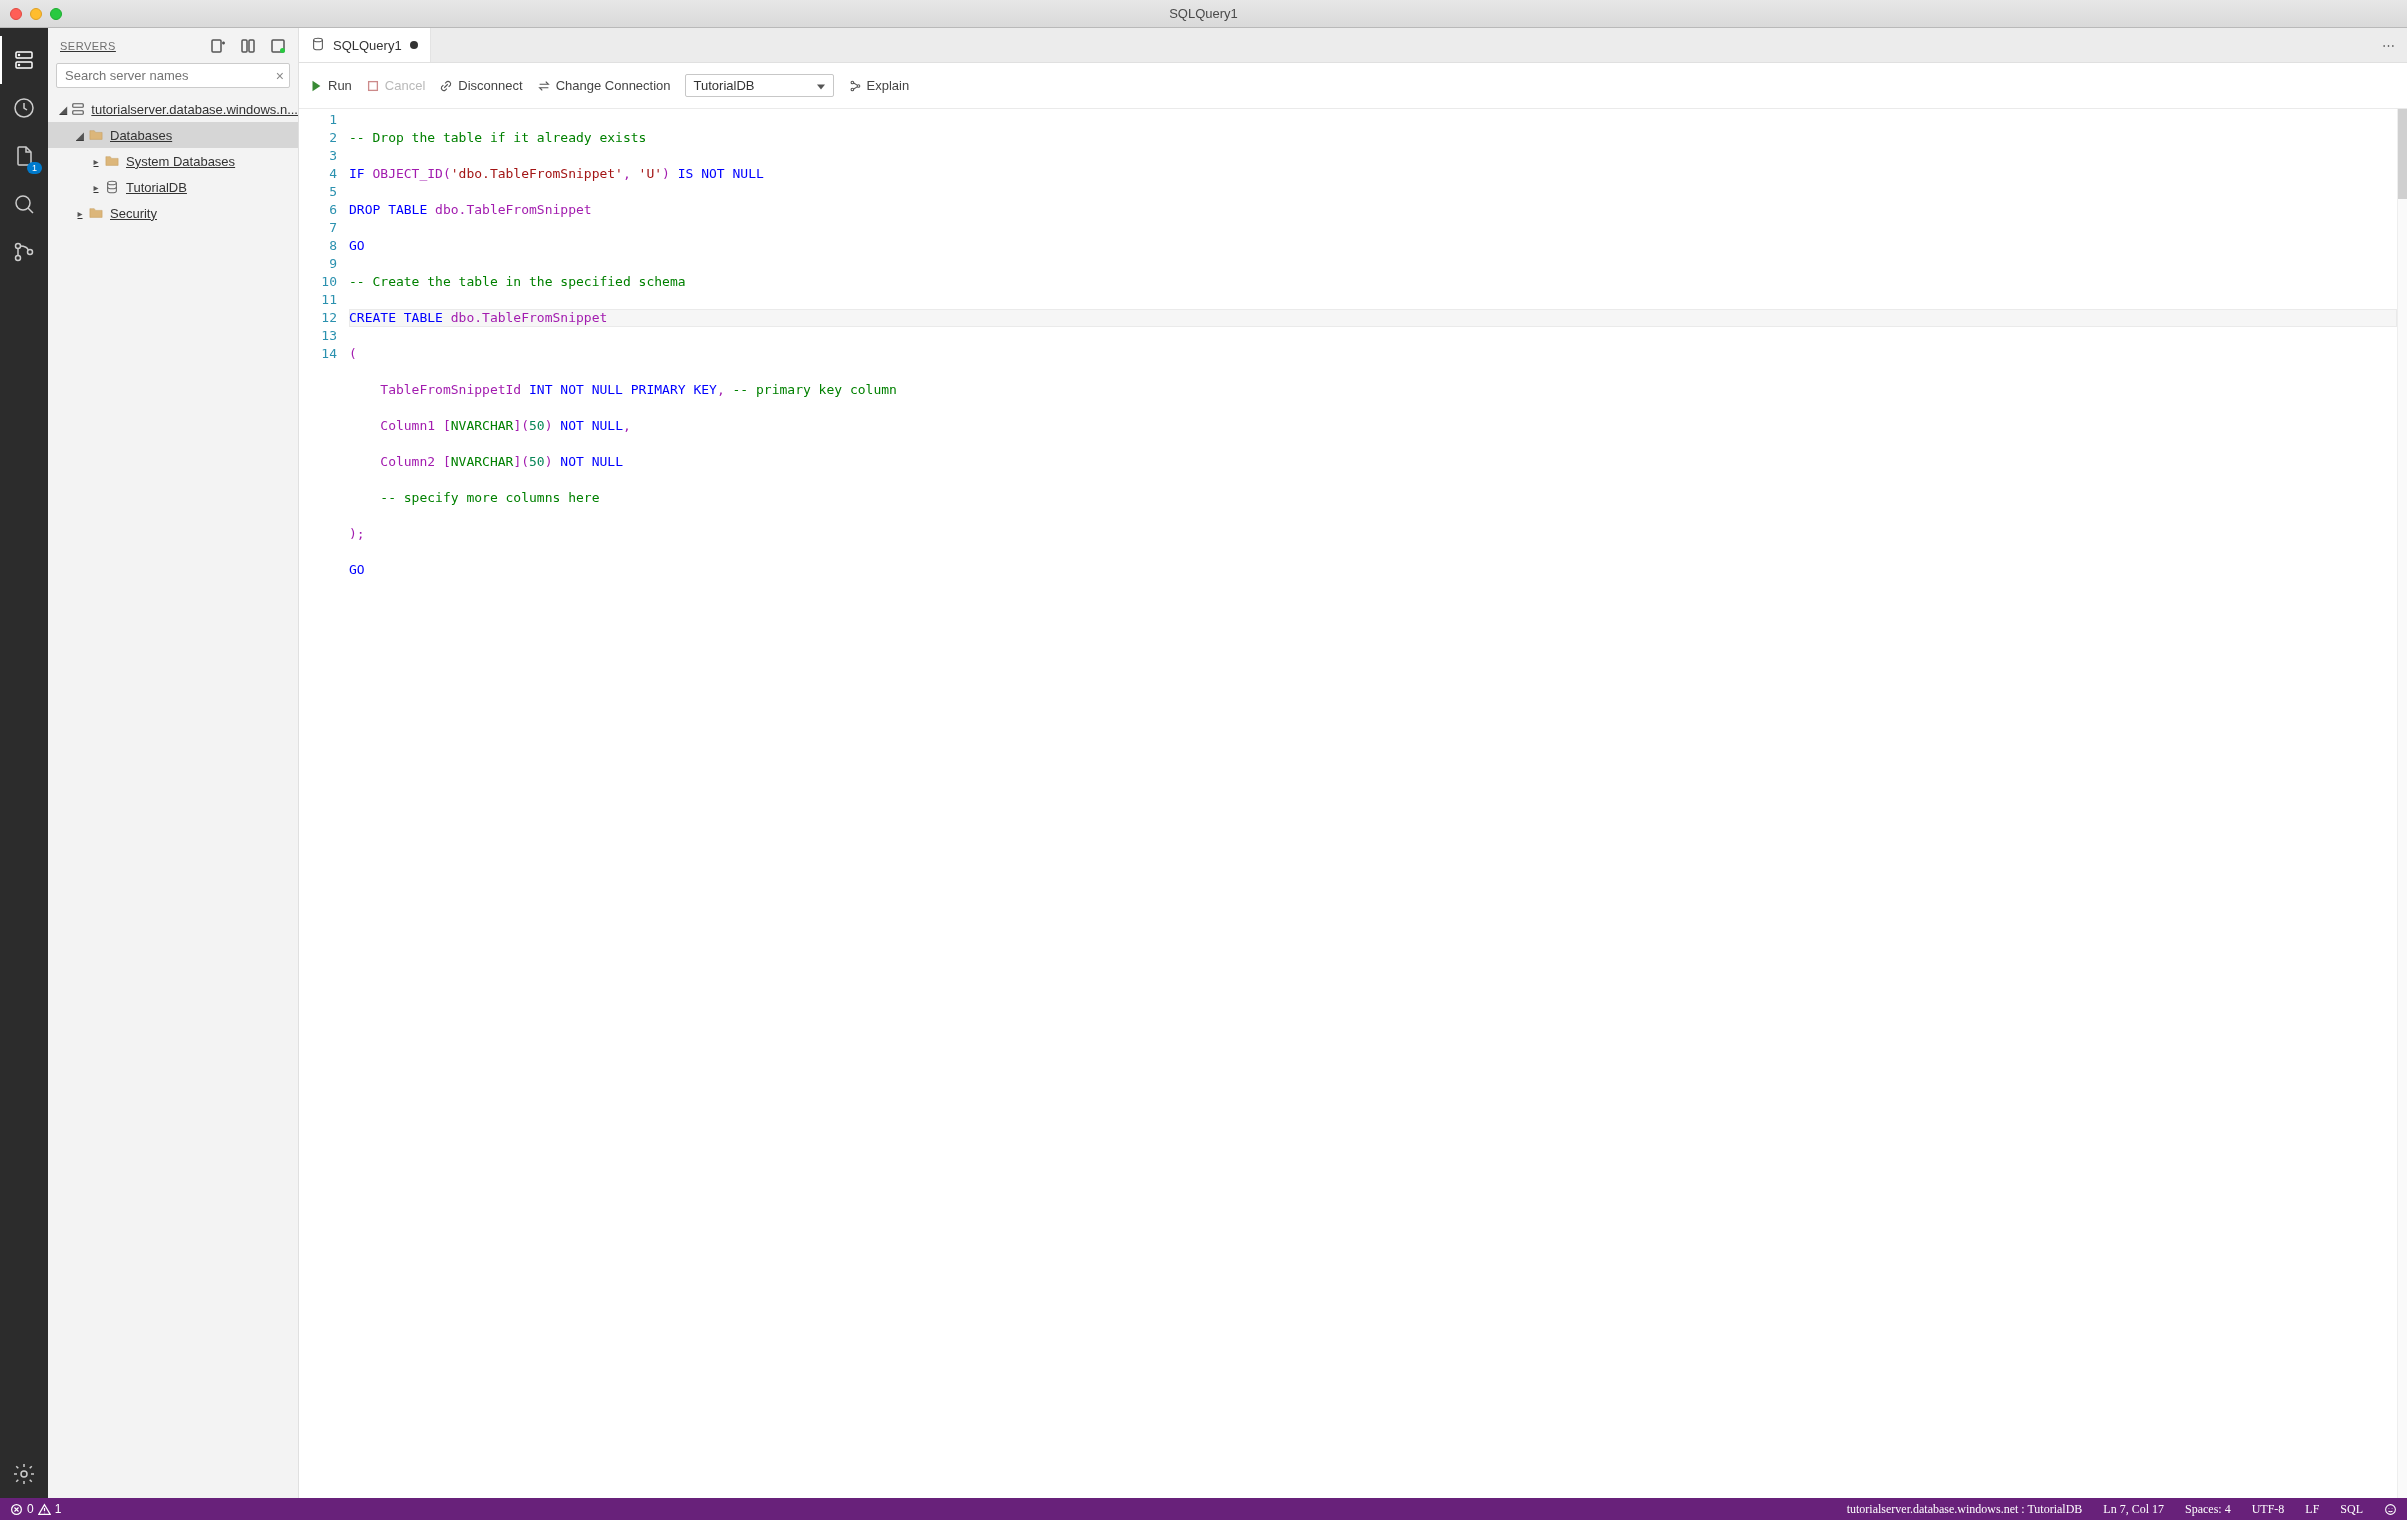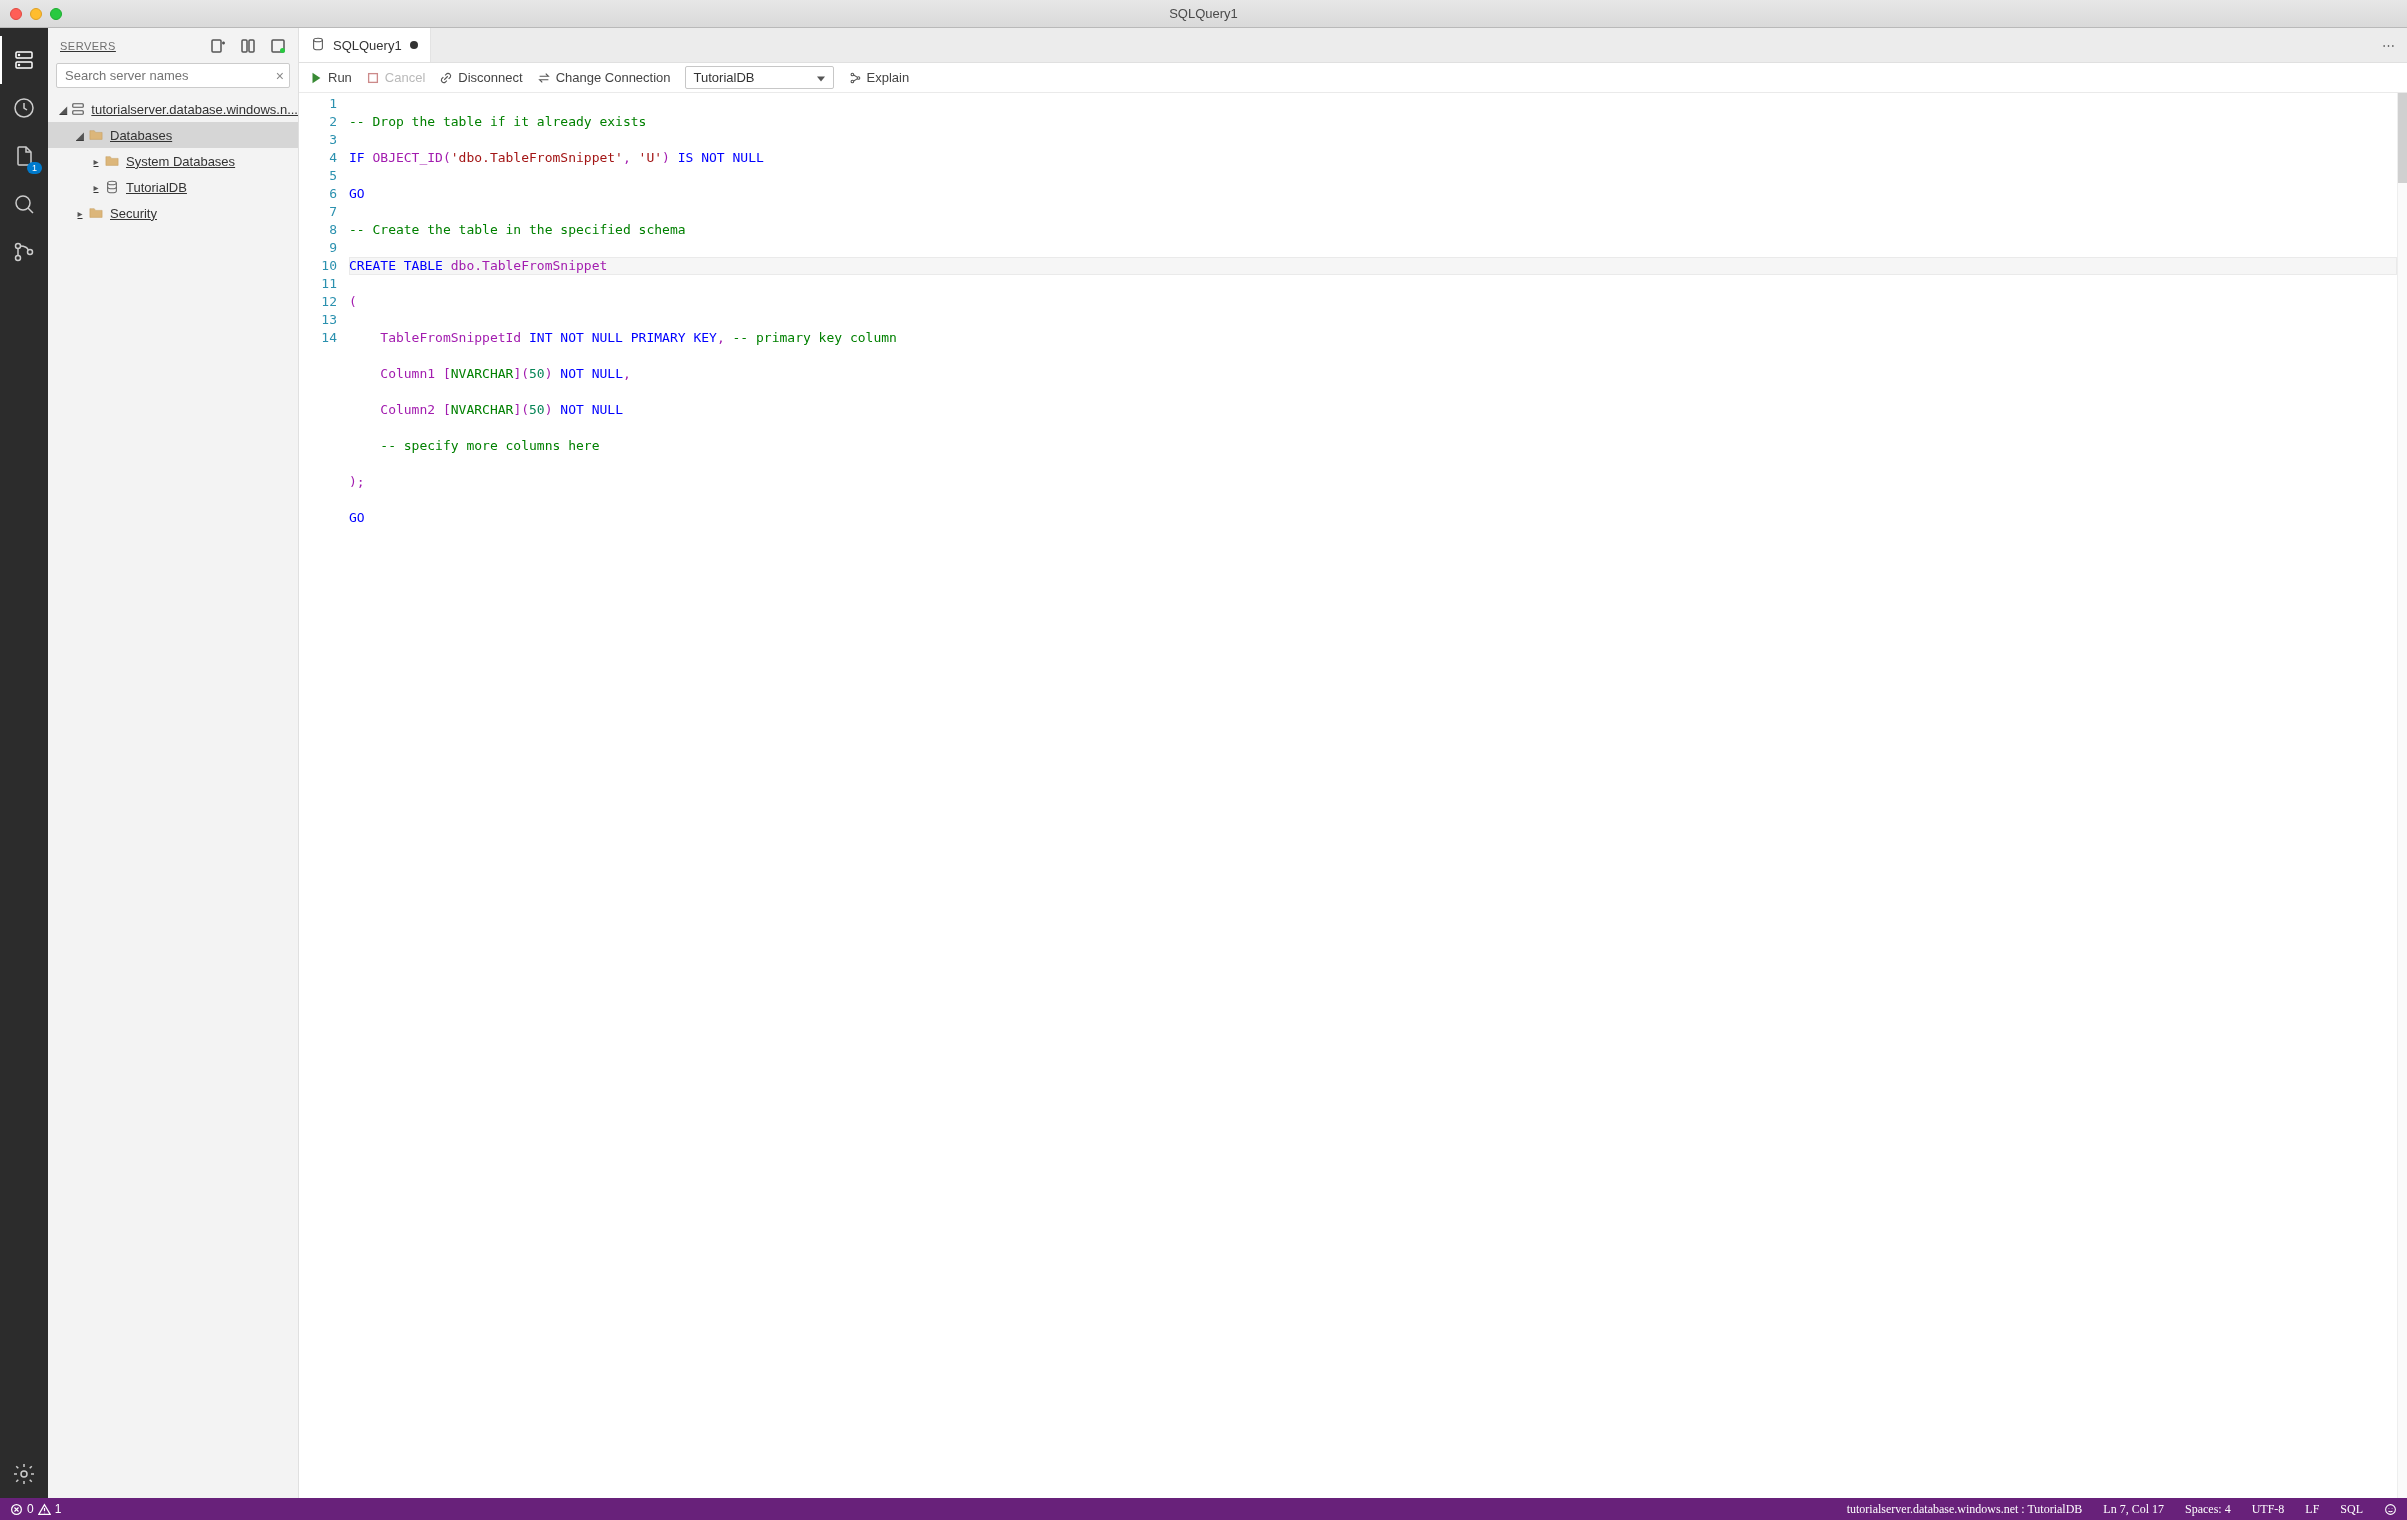--- a/index.html
+++ b/index.html
@@ -95,21 +95,21 @@
 .tab {
   display: flex; align-items: center; padding: 0 12px; gap: 8px;
   background: #ffffff; border-right: 1px solid #e3e3e3;
   font-size: 13px; color: #333; cursor: pointer;
 }
 .tab .dirty { width: 8px; height: 8px; border-radius: 50%; background: #333; }
 .tab-db-icon svg { width: 14px; height: 14px; }
 .tabbar-spacer { flex: 1; }
 .tab-actions { display: flex; align-items: center; padding: 0 12px; color: #444; cursor: pointer; }
 .toolbar {
-  height: 30px; display: flex; align-items: center; padding: 0 10px;
+  height: 46px; display: flex; align-items: center; padding: 0 10px;
   gap: 14px; border-bottom: 1px solid #eaeaea; font-size: 13px;
 }
 .tool-item { display: flex; align-items: center; gap: 5px; cursor: pointer; color: #444; }
 .tool-item.disabled { color: #b9b9b9; cursor: default; }
 .tool-item svg { width: 14px; height: 14px; }
 .db-select {
   border: 1px solid #c7c7c7; padding: 3px 24px 3px 8px; font-size: 13px;
   border-radius: 2px; background: #fff; position: relative; cursor: pointer;
   min-width: 149px;
 }
@@ -352,20 +352,21 @@
           <div>9</div>
           <div>10</div>
           <div>11</div>
           <div>12</div>
           <div>13</div>
           <div>14</div>
         </div>
         <div class="code">
 <div class="line"><span class="c-comment">-- Drop the table if it already exists</span></div>
 <div class="line"><span class="c-keyword">IF</span><span class="c-ident"> OBJECT_ID(</span><span class="c-string">'dbo.TableFromSnippet'</span><span class="c-ident">, </span><span class="c-string">'U'</span><span class="c-ident">) </span><span class="c-keyword">IS NOT NULL</span></div>
+<div class="line"><span class="c-keyword">DROP TABLE</span><span class="c-ident"> dbo.TableFromSnippet</span></div>
 <div class="line"><span class="c-keyword">GO</span></div>
 <div class="line"><span class="c-comment">-- Create the table in the specified schema</span></div>
 <div class="line current"><span class="c-keyword">CREATE TABLE</span><span class="c-ident"> dbo.TableFromSnippet</span></div>
 <div class="line"><span class="c-ident">(</span></div>
 <div class="line"><span class="c-ident">    TableFromSnippetId </span><span class="c-keyword">INT</span><span> </span><span class="c-keyword">NOT NULL</span><span> </span><span class="c-keyword">PRIMARY KEY</span><span class="c-ident">, </span><span class="c-comment">-- primary key column</span></div>
 <div class="line"><span class="c-ident">    Column1 [</span><span class="c-type">NVARCHAR</span><span class="c-ident">](</span><span class="c-num">50</span><span class="c-ident">) </span><span class="c-keyword">NOT NULL</span><span class="c-ident">,</span></div>
 <div class="line"><span class="c-ident">    Column2 [</span><span class="c-type">NVARCHAR</span><span class="c-ident">](</span><span class="c-num">50</span><span class="c-ident">) </span><span class="c-keyword">NOT NULL</span></div>
 <div class="line"><span>    </span><span class="c-comment">-- specify more columns here</span></div>
 <div class="line"><span class="c-ident">);</span></div>
 <div class="line"><span class="c-keyword">GO</span></div>

